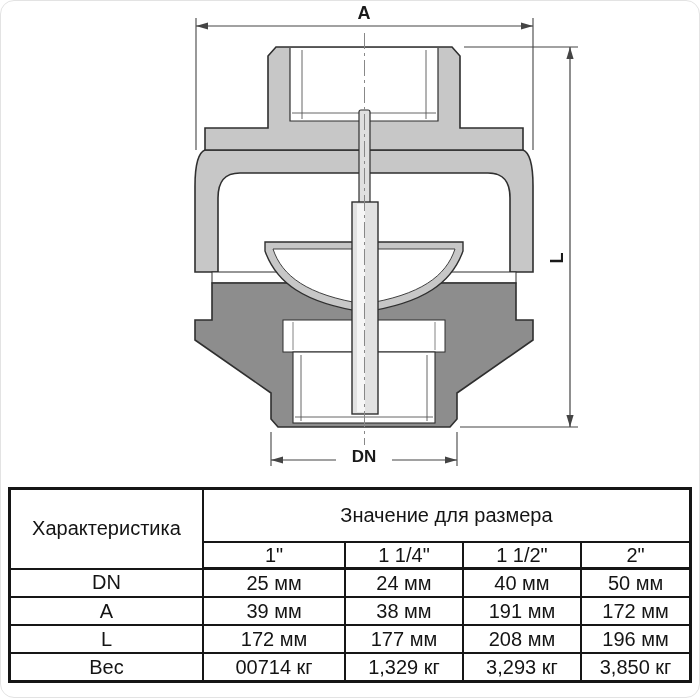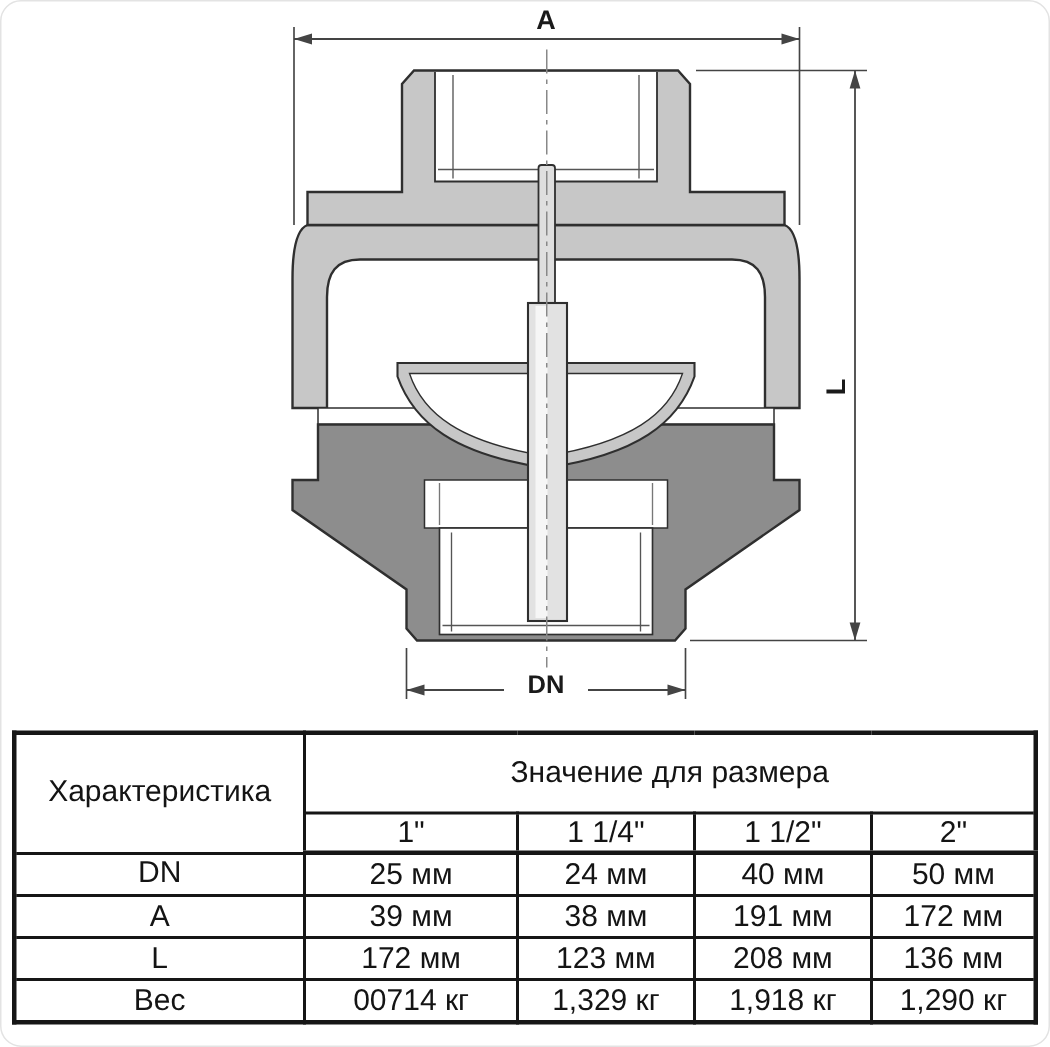--- a/index.html
+++ b/index.html
@@ -152,26 +152,26 @@
     <tr class="r-data">
       <td>A</td>
       <td>39 мм</td>
       <td>38 мм</td>
       <td>191 мм</td>
       <td>172 мм</td>
     </tr>
     <tr class="r-data">
       <td>L</td>
       <td>172 мм</td>
-      <td>123 мм</td>
+      <td>177 мм</td>
       <td>208 мм</td>
-      <td>136 мм</td>
+      <td>196 мм</td>
     </tr>
     <tr class="r-data">
       <td>Вес</td>
       <td>00714 кг</td>
       <td>1,329 кг</td>
-      <td>1,918 кг</td>
-      <td>1,290 кг</td>
+      <td>3,293 кг</td>
+      <td>3,850 кг</td>
     </tr>
   </tbody>
     </table>
 </div>
 
 </body></html>

